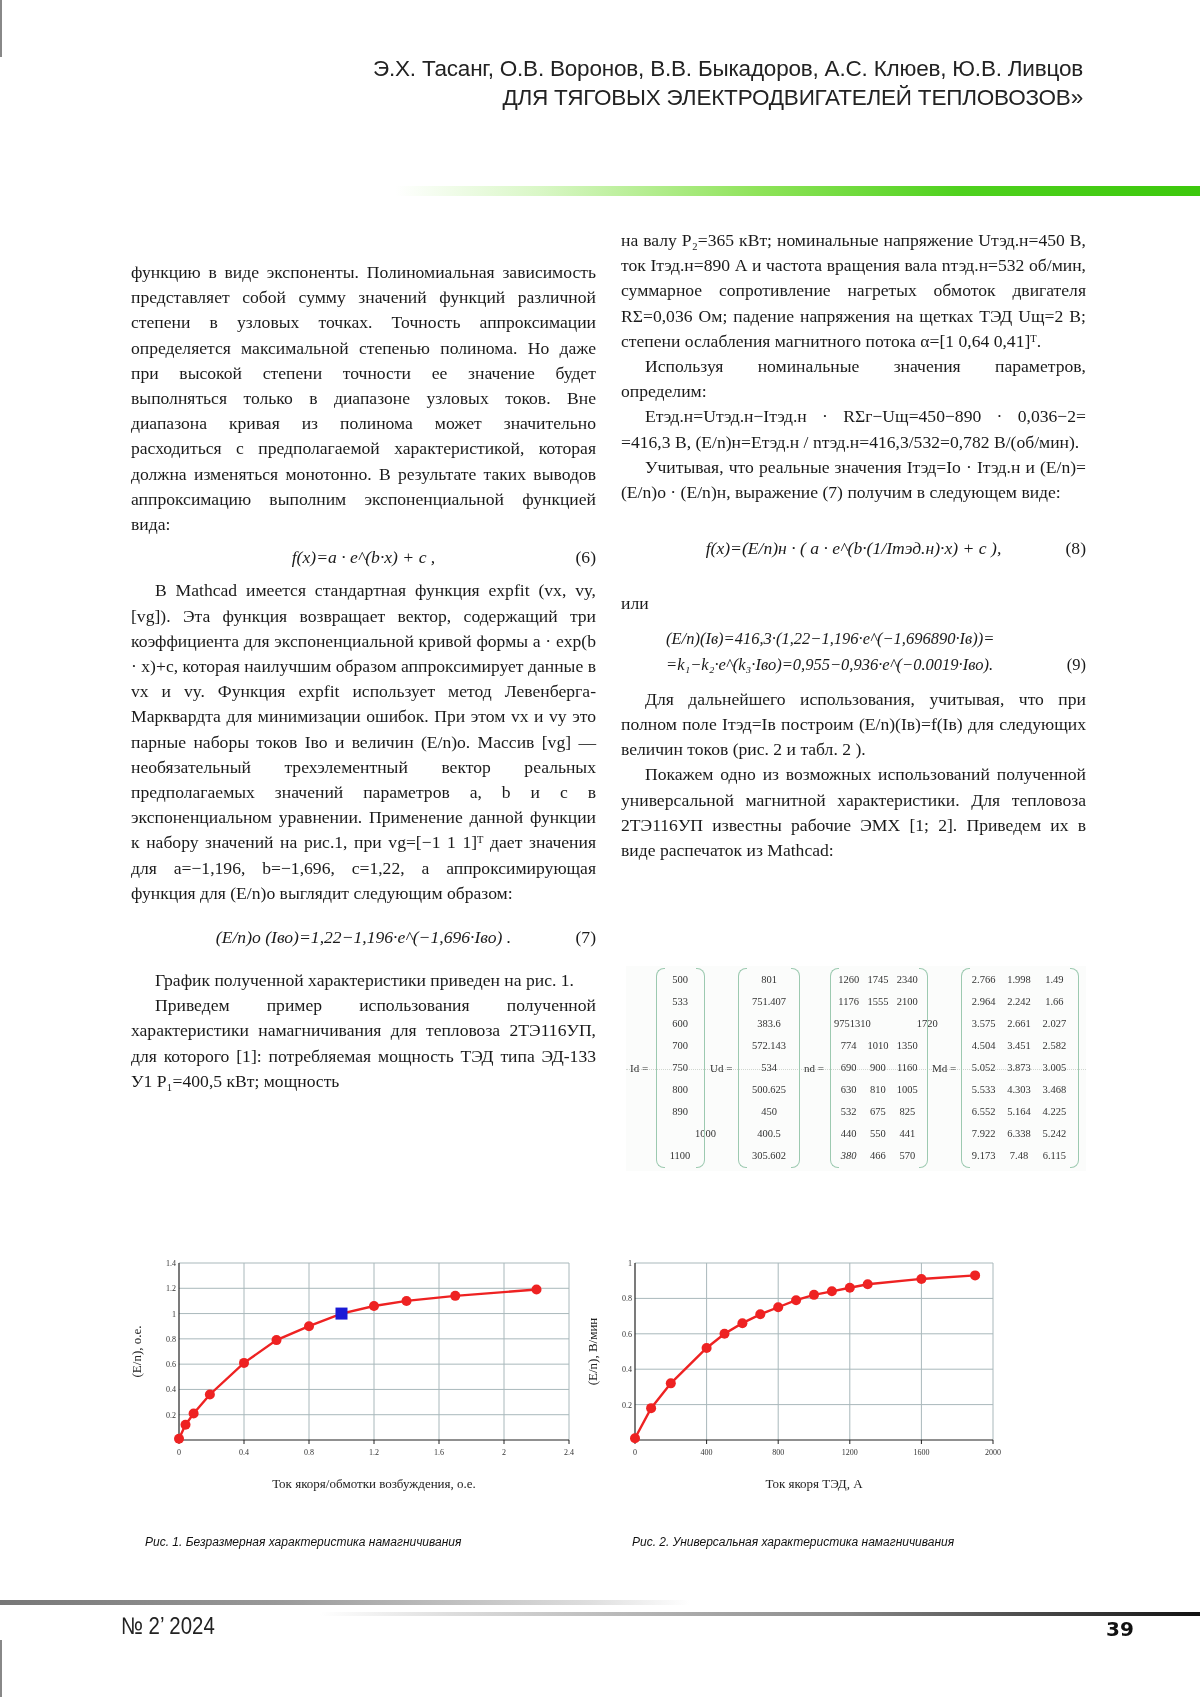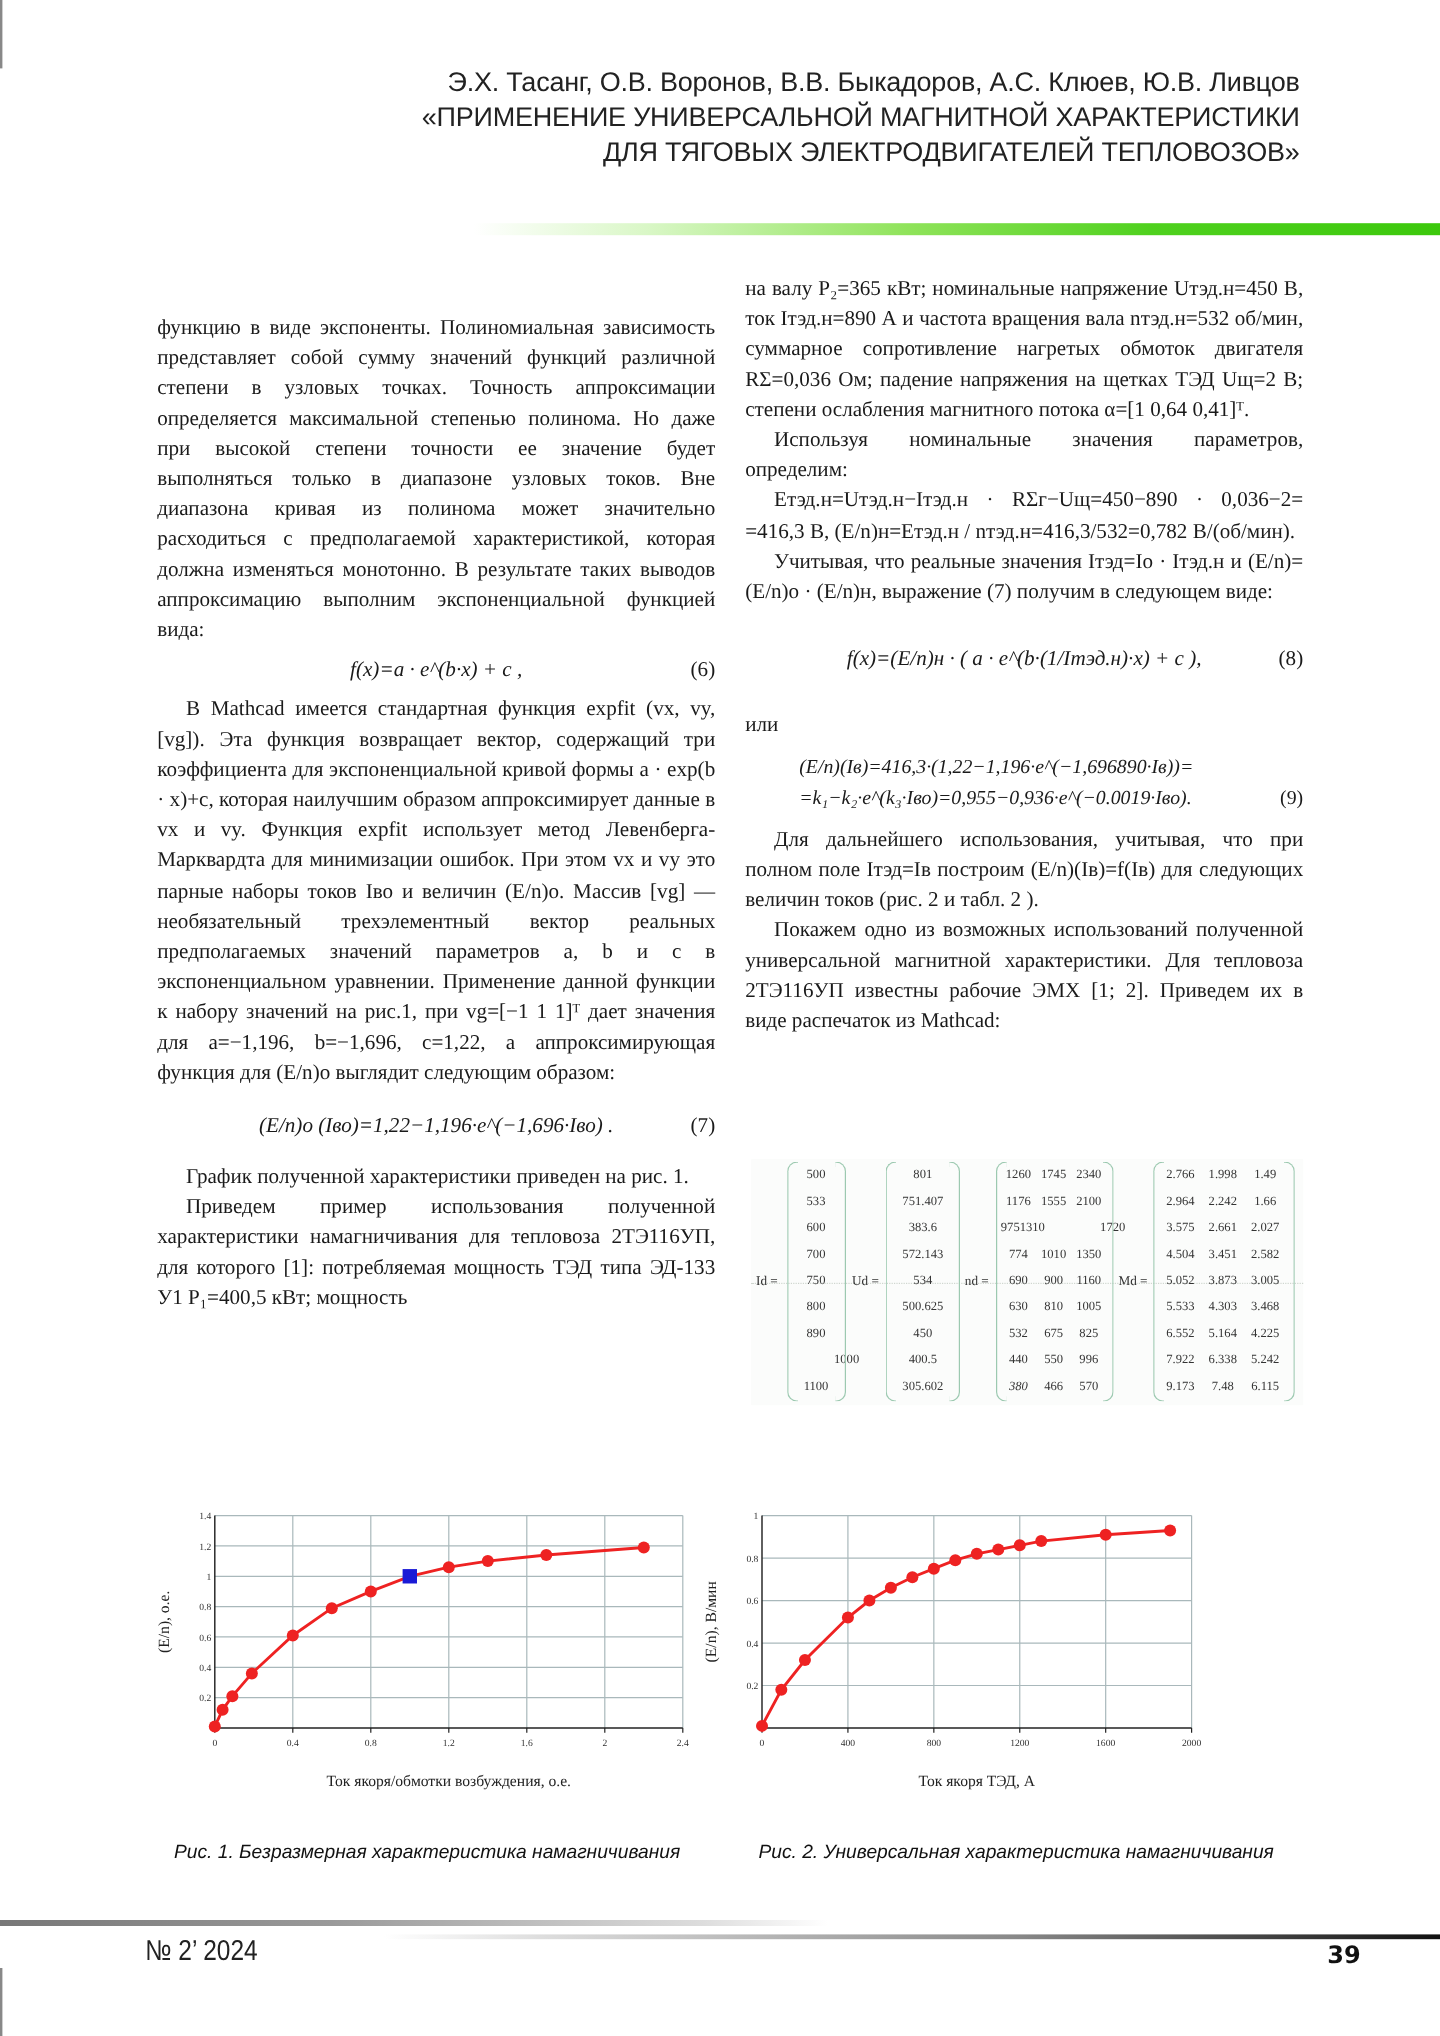--- a/index.html
+++ b/index.html
@@ -25,35 +25,34 @@
   .brk{position:absolute;top:2px;width:8px;height:198px;border:1px solid #9cc9b0;border-radius:8px;}
   .brk.l{border-right:none;border-top-right-radius:0;border-bottom-right-radius:0;}
   .brk.r{border-left:none;border-top-left-radius:0;border-bottom-left-radius:0;}
   .mlabel{position:absolute;top:96px;font-size:11px;}
   .mrow{display:flex;justify-content:space-between;}
   
   .chart{position:absolute;}
   .chart svg{overflow:visible;}
   .tick{font-family:"Liberation Serif",serif;font-size:8px;fill:#333;}
   .axis-title{font-family:"Liberation Serif",serif;font-size:13px;fill:#222;}
-  .caption{position:absolute;top:1535px;font-family:"Liberation Sans",sans-serif;font-style:italic;font-size:16px;color:#111;}
+  .caption{position:absolute;top:1535px;font-family:"Liberation Sans",sans-serif;font-style:italic;font-size:12px;color:#111;}
   .footer-bar1{position:absolute;left:0;top:1600px;width:690px;height:5px;background:linear-gradient(90deg,#777 0%,#999 40%,#ddd 85%,#fff 100%);}
   .footer-bar2{position:absolute;left:320px;top:1612px;width:880px;height:4px;background:linear-gradient(90deg,#fff 0%,#ddd 15%,#888 60%,#111 100%);}
   .issue{position:absolute;left:121px;top:1612px;font-family:"Liberation Sans",sans-serif;font-size:24px;color:#222;transform:scaleX(0.85);transform-origin:left;}
   .pageno{position:absolute;left:1106px;top:1617px;font-family:"DejaVu Sans",sans-serif;font-weight:bold;font-size:20px;color:#111;}
 </style>
 </head>
 <body>
 
 <div class="crop-mark"></div>
 <div class="crop-mark-b"></div>
 
 <div class="header">
   <div>Э.Х. Тасанг, О.В. Воронов, В.В. Быкадоров, А.С. Клюев, Ю.В. Ливцов</div>
-  <div>«ПРИМЕНЕНИЕ УНИВЕРСАЛЬНОЙ МАГНИТНОЙ ХАРАКТЕРИСТИКИ</div>
   <div>ДЛЯ ТЯГОВЫХ ЭЛЕКТРОДВИГАТЕЛЕЙ ТЕПЛОВОЗОВ»</div>
 </div>
 <div class="header-bar"></div>
 
 <div class="col col-left">
   <p>функцию в виде экспоненты. Полиномиальная зависимость представляет собой сумму значений функций различной степени в узловых точках. Точность аппроксимации определяется максимальной степенью полинома. Но даже при высокой степени точности ее значение будет выполняться только в диапазоне узловых токов. Вне диапазона кривая из полинома может значительно расходиться с предполагаемой характеристикой, которая должна изменяться монотонно. В результате таких выводов аппроксимацию выполним экспоненциальной функцией вида:</p>
   <div class="formula" style="margin:8px 0 8px 0;">
     <span>f(x)=a · e^(b·x) + c ,</span>
     <span class="eqno">(6)</span>
   </div>
@@ -187,21 +186,21 @@
         <span style="flex: 1 1 0%;">1005</span>
       </div>
       <div class="mrow">
         <span style="flex: 1 1 0%;">532</span>
         <span style="flex: 1 1 0%;">675</span>
         <span style="flex: 1 1 0%;">825</span>
       </div>
       <div class="mrow">
         <span style="flex: 1 1 0%;">440</span>
         <span style="flex: 1 1 0%;">550</span>
-        <span style="flex: 1 1 0%;">996</span>
+        <span style="flex: 1 1 0%;">441</span>
       </div>
       <div class="mrow">
         <span style="flex: 1 1 0%; font-style: italic;">380</span>
         <span style="flex: 1 1 0%;">466</span>
         <span style="flex: 1 1 0%;">570</span>
       </div>
     </div>
   <div class="brk r" style="left:293px;"></div>
 
   <span class="mlabel" style="left:306px;">Md =</span>

